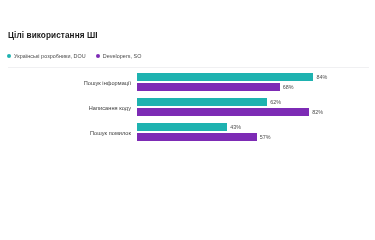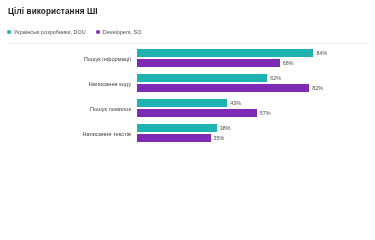--- a/index.html
+++ b/index.html
@@ -14,20 +14,21 @@
     overflow: hidden;
     -webkit-font-smoothing: antialiased;
   }
 
   .chart-card {
     position: relative;
     width: 338px;
     height: 147px;
     box-sizing: border-box;
     background: #ffffff;
+    margin-top: 24px;
   }
 
   
   .chart-title {
     position: absolute;
     left: 8px;
     top: 7px;
     font-size: 8.2px;
     font-weight: bold;
     color: #1b1b1b;

